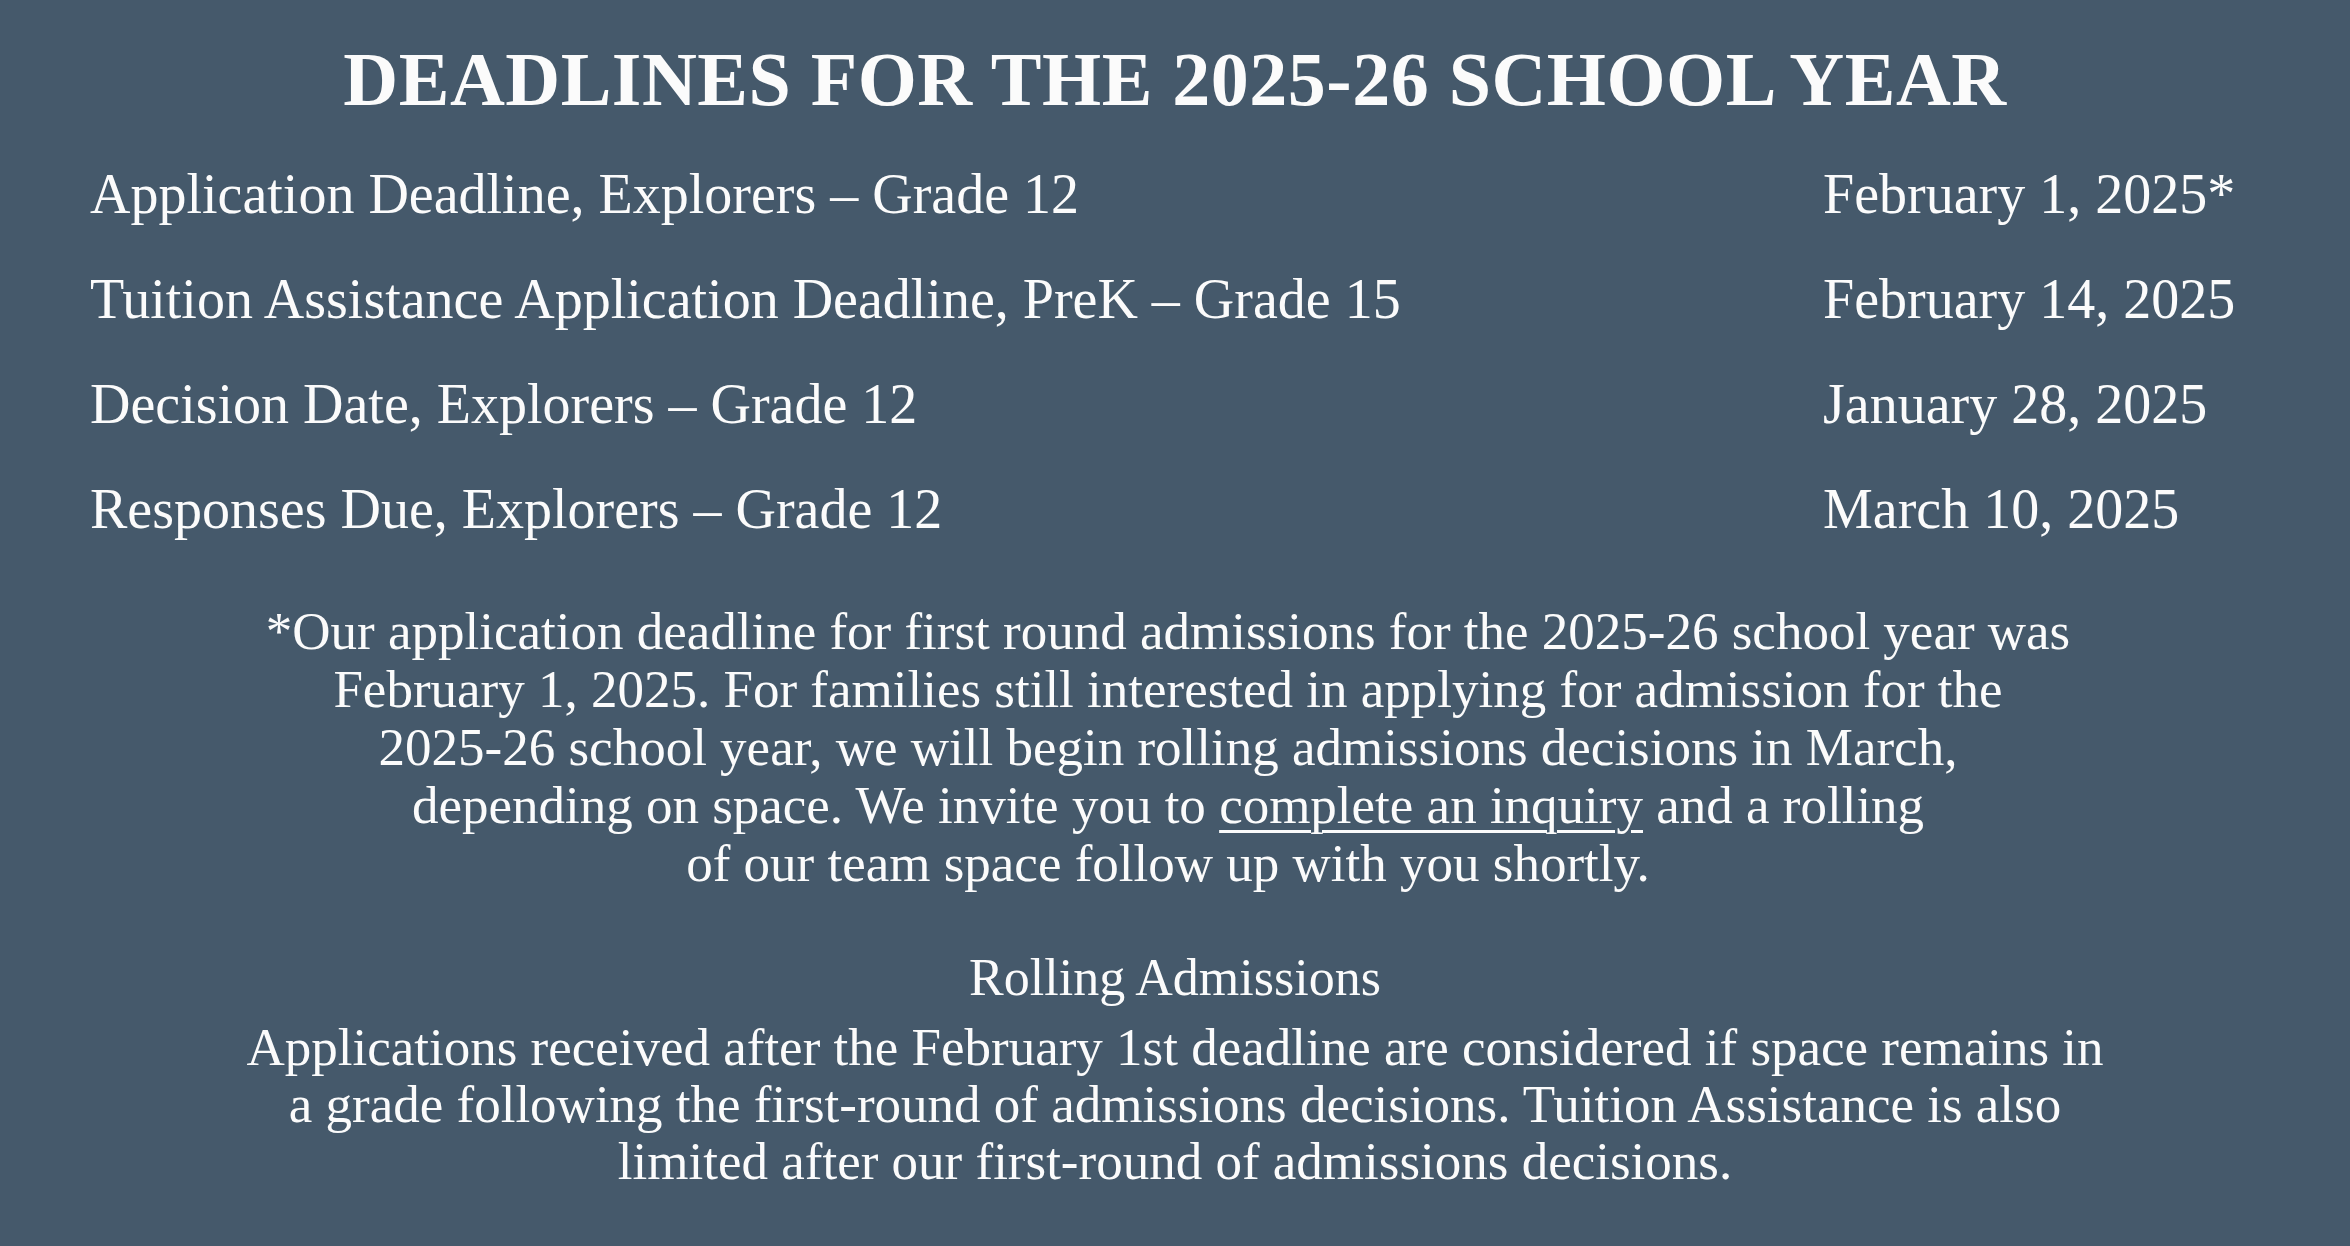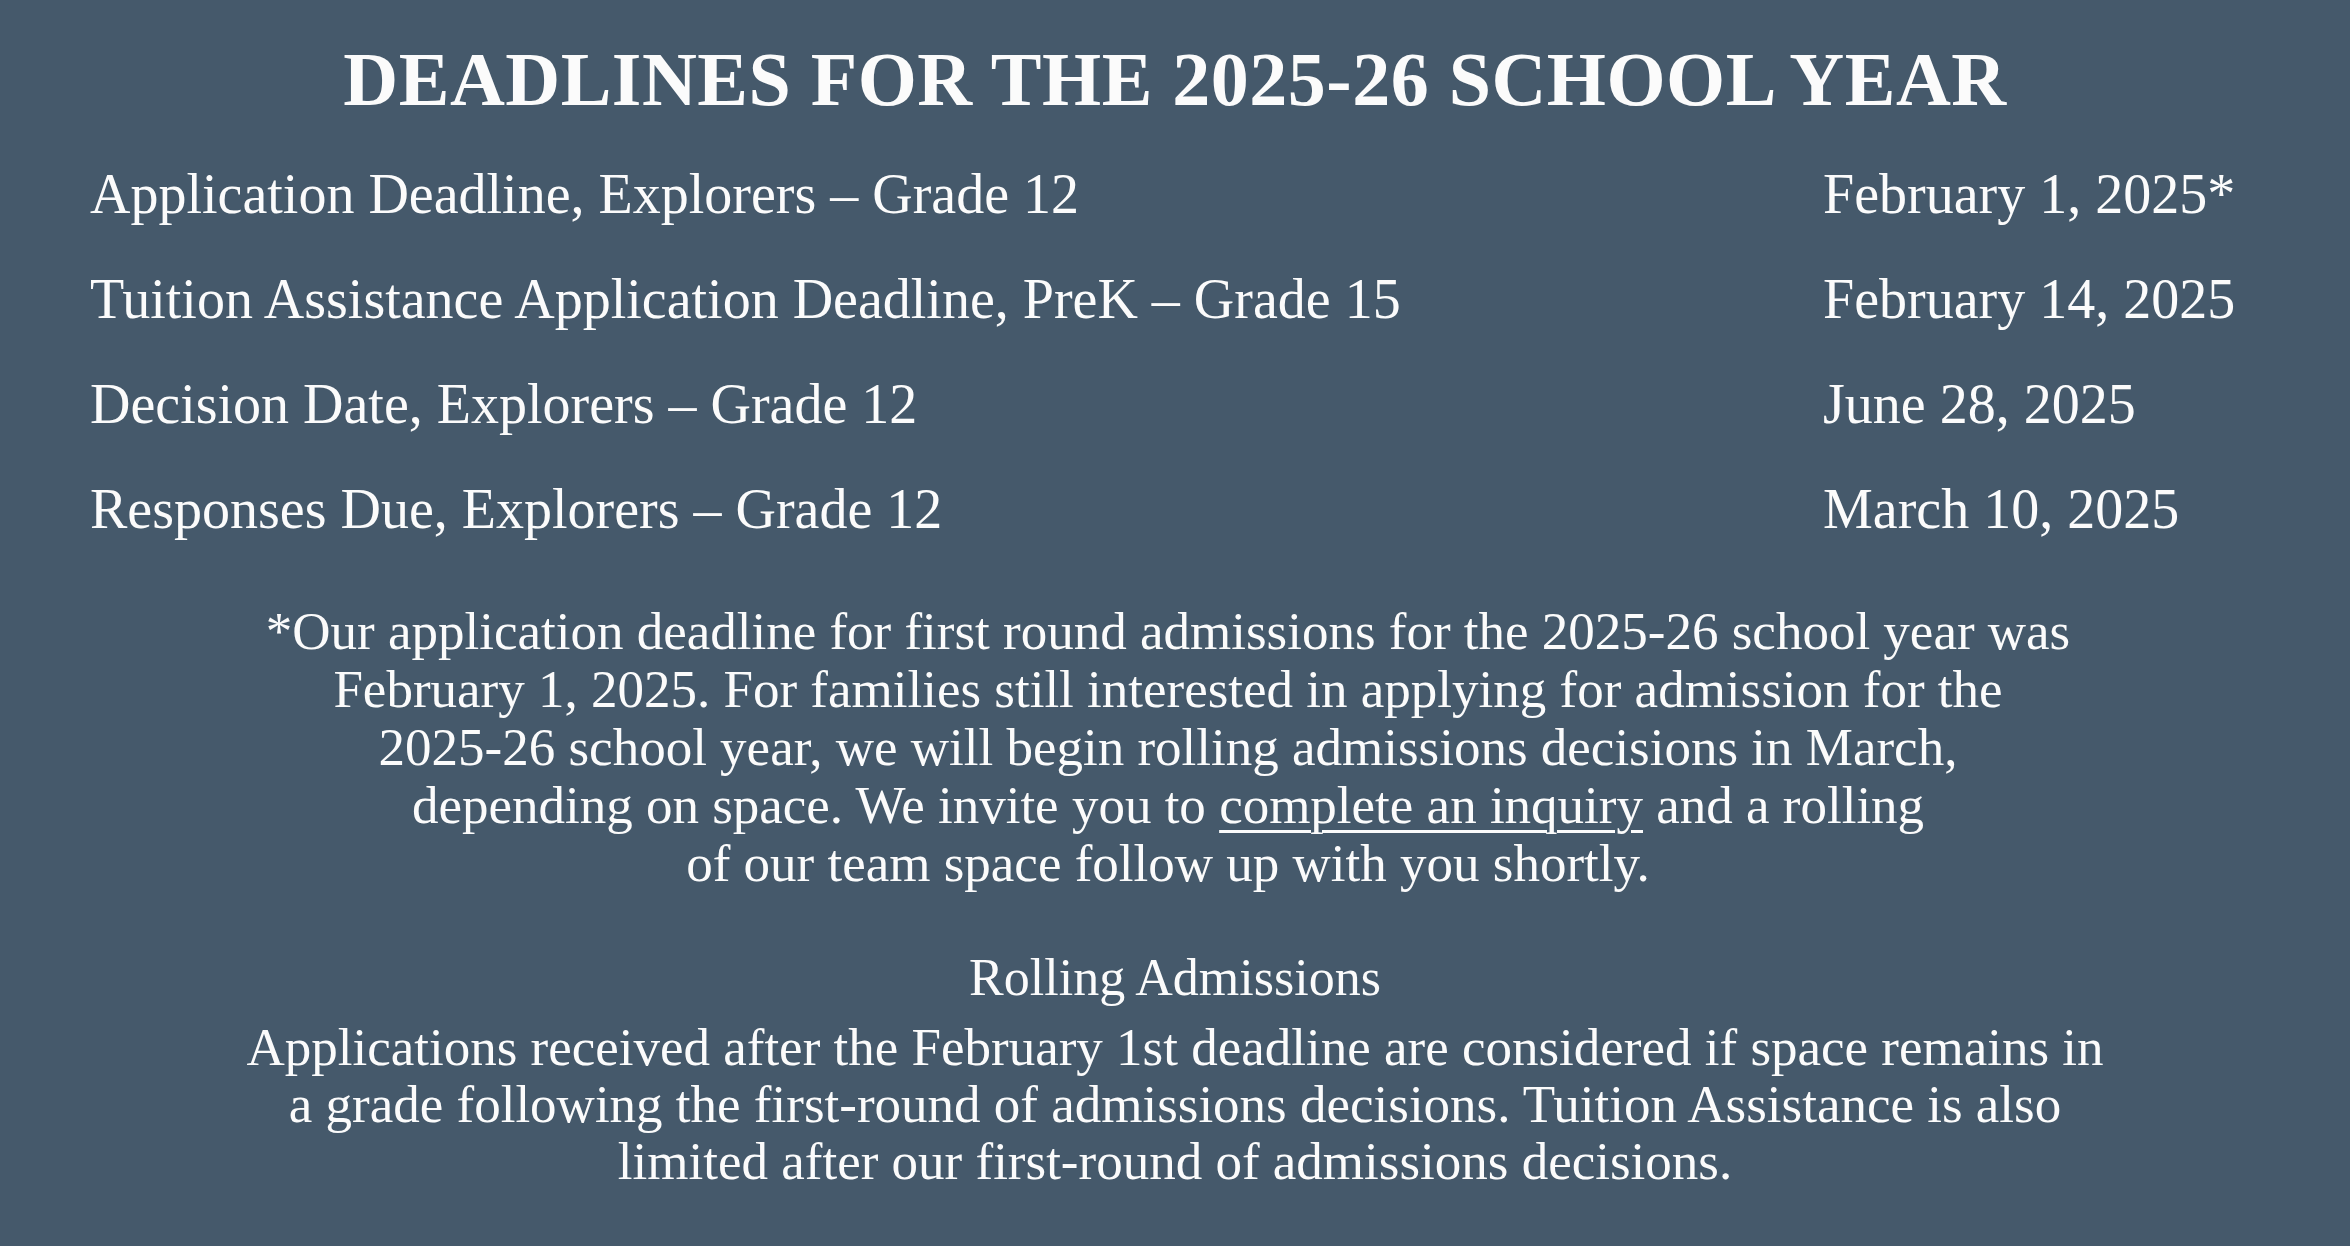--- a/index.html
+++ b/index.html
@@ -80,21 +80,21 @@
     <div class="deadline-row">
       <span class="deadline-label">Application Deadline, Explorers – Grade 12</span>
       <span class="deadline-date">February 1, 2025*</span>
     </div>
     <div class="deadline-row">
       <span class="deadline-label">Tuition Assistance Application Deadline, PreK – Grade 15</span>
       <span class="deadline-date">February 14, 2025</span>
     </div>
     <div class="deadline-row">
       <span class="deadline-label">Decision Date, Explorers – Grade 12</span>
-      <span class="deadline-date">June 28, 2025</span>
+      <span class="deadline-date">January 28, 2025</span>
     </div>
     <div class="deadline-row">
       <span class="deadline-label">Responses Due, Explorers – Grade 12</span>
       <span class="deadline-date">March 10, 2025</span>
     </div>
   </div>
 
   <p class="footnote">
     <span>*Our application deadline for first round admissions for the 2025-26 school year was</span><br>
     <span>February 1, 2025. For families still interested in applying for admission for the</span><br>

